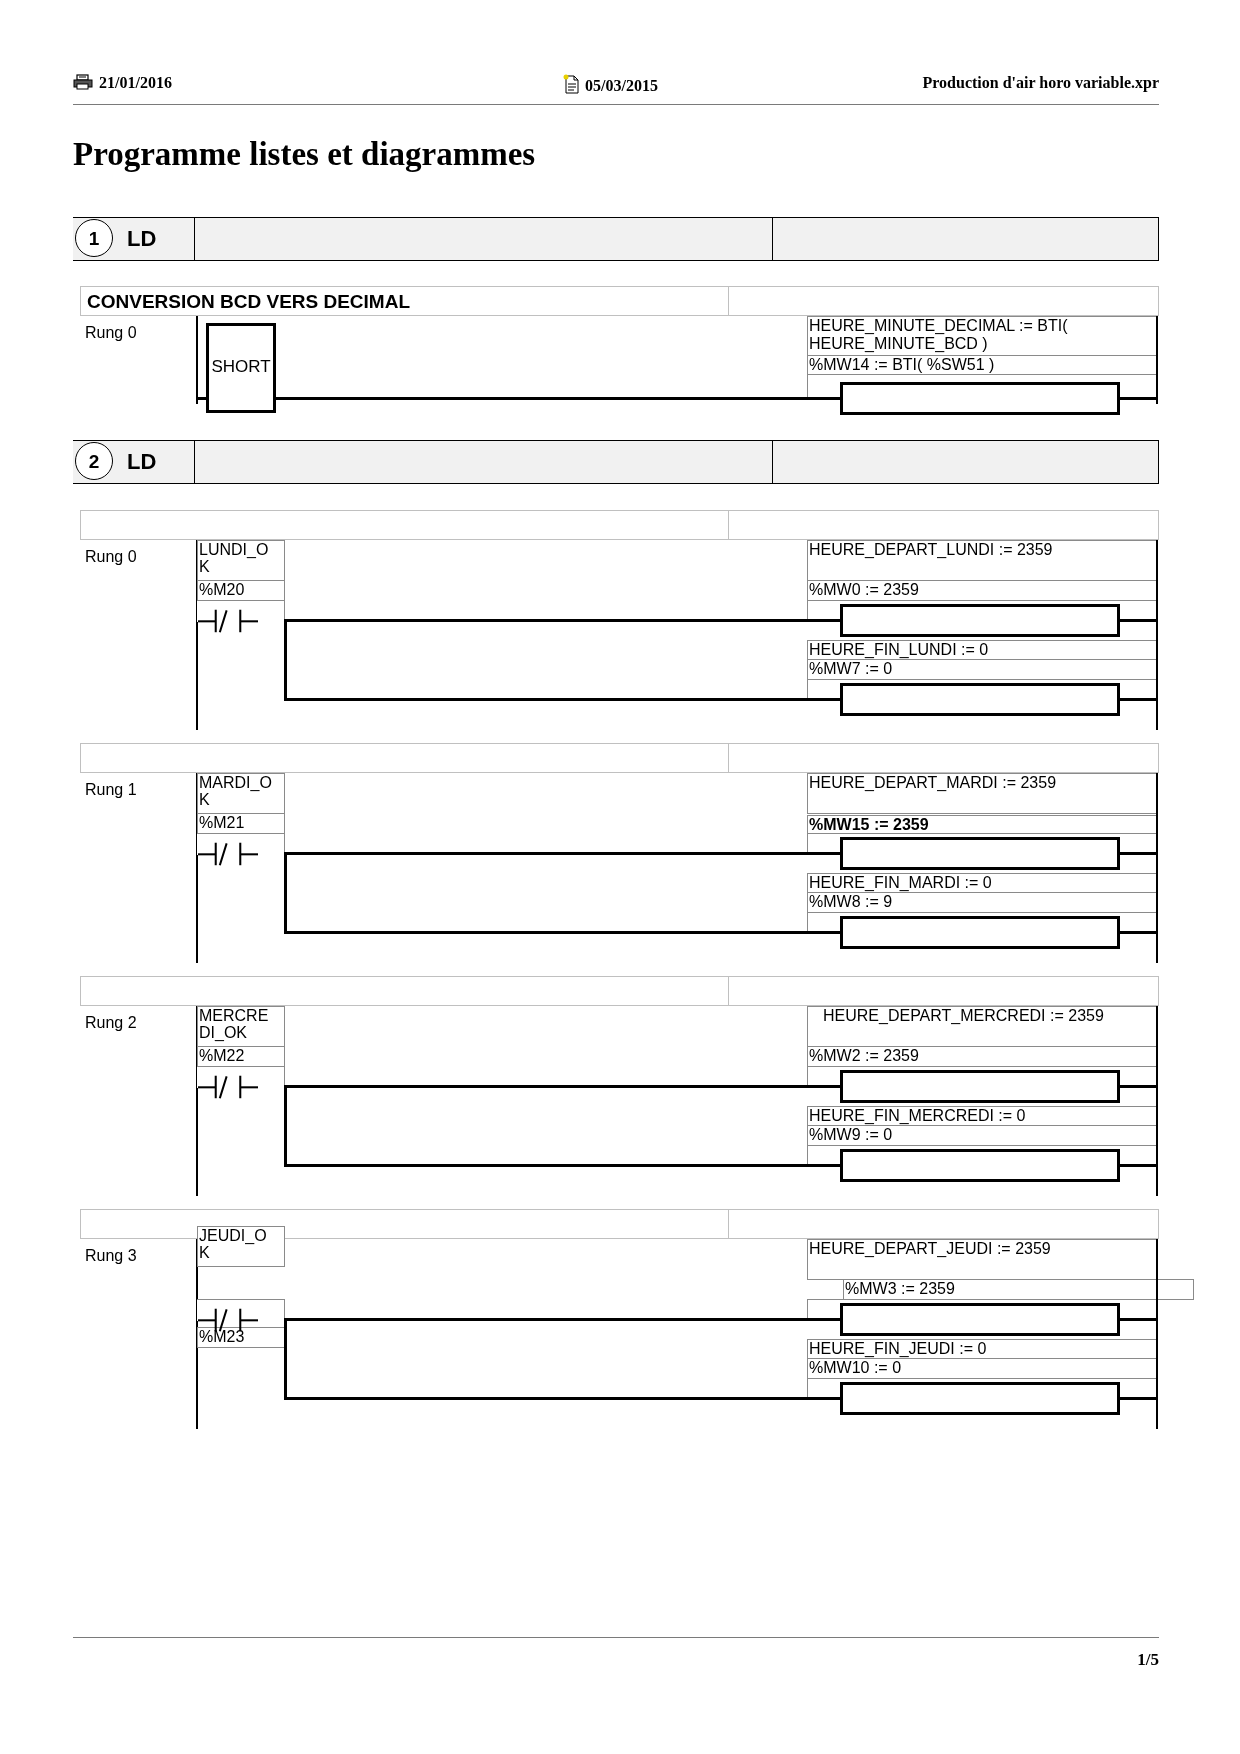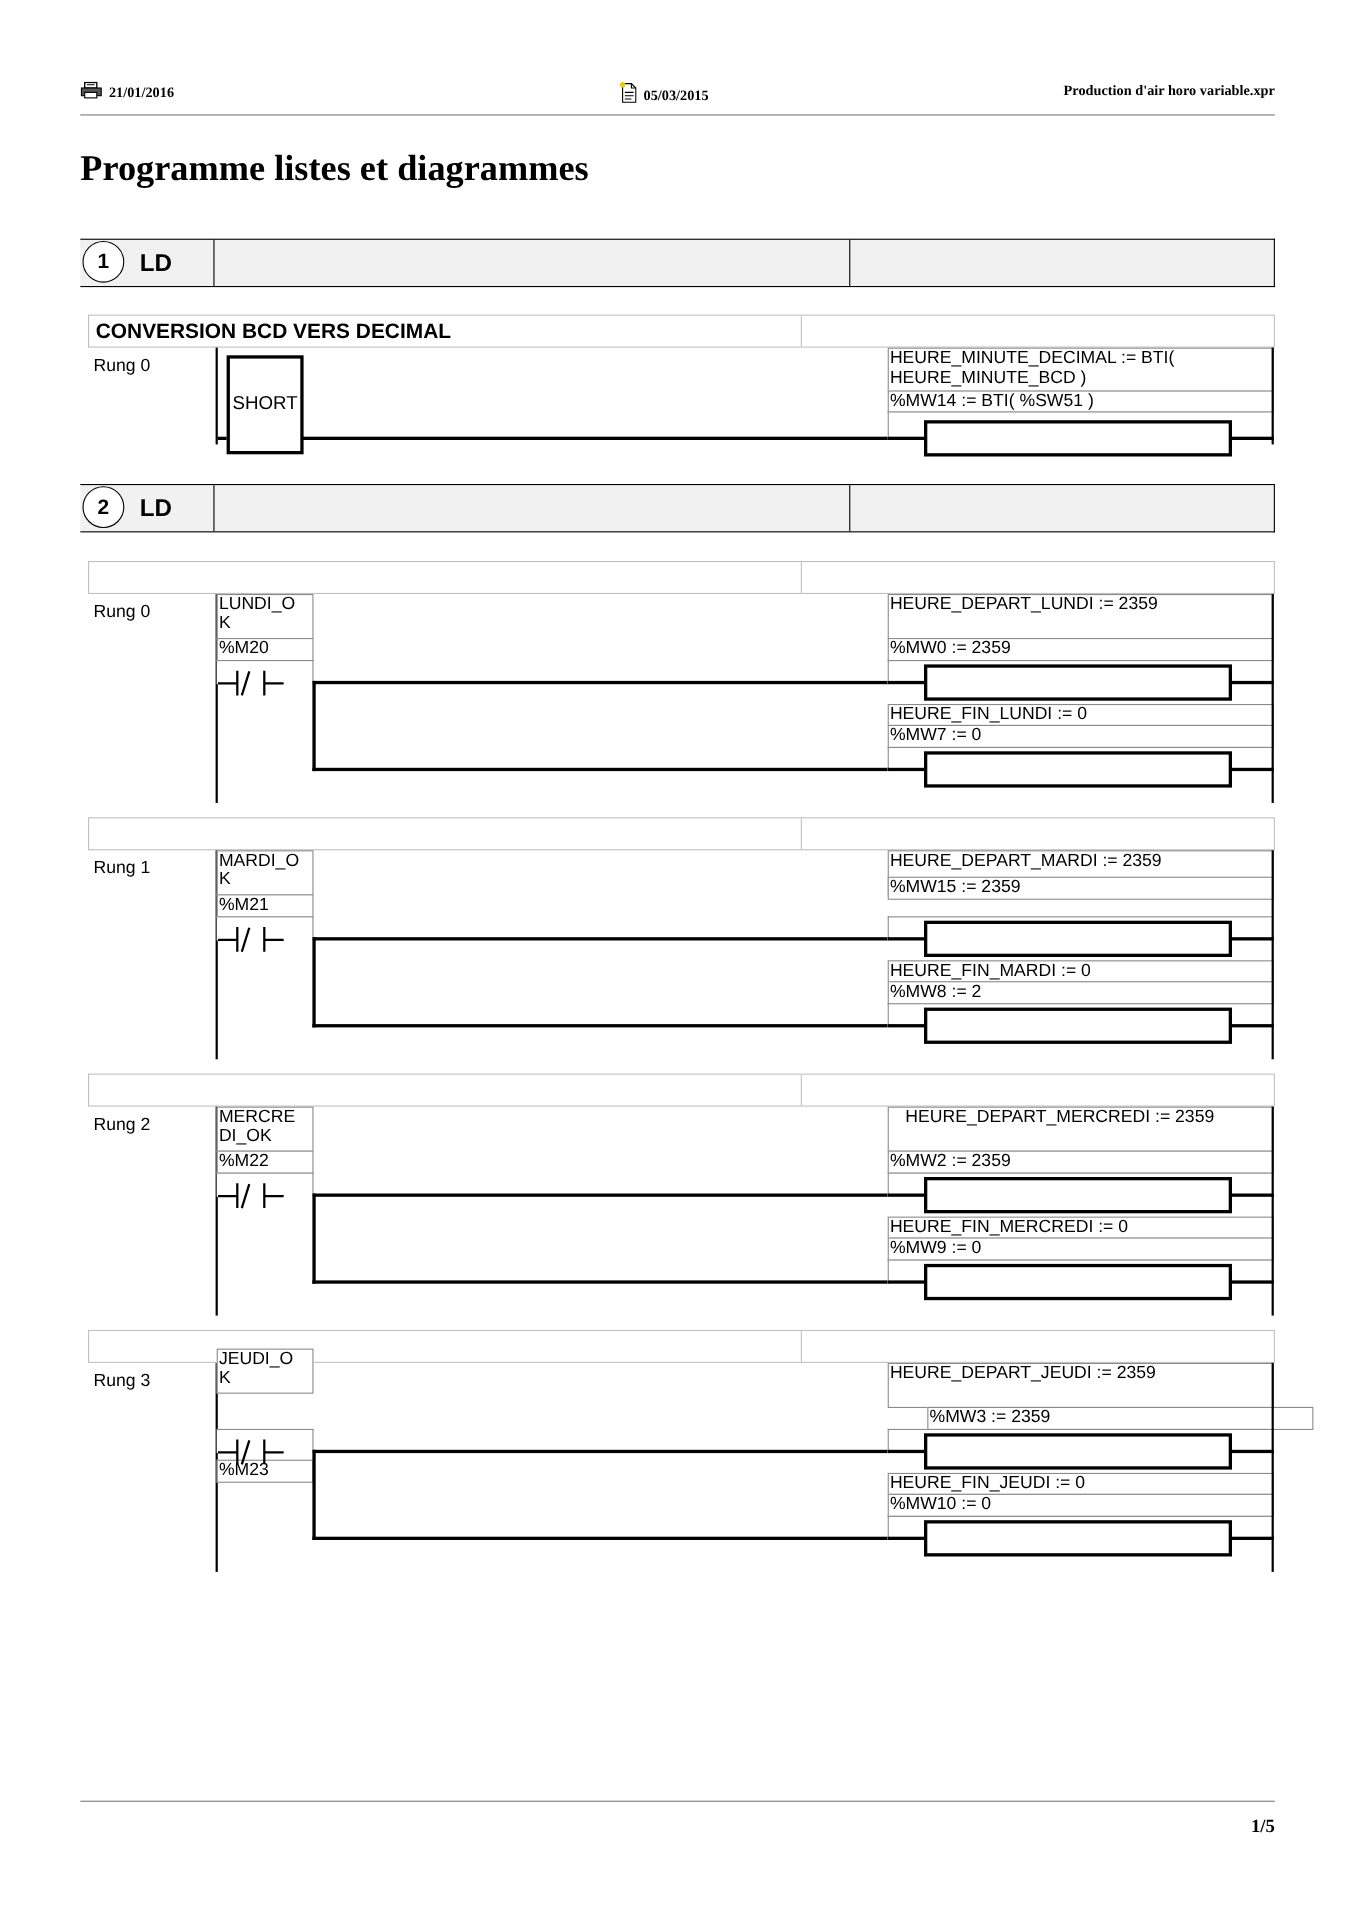--- a/index.html
+++ b/index.html
@@ -1,19 +1,19 @@
 <!DOCTYPE html>
 <html><head>
 <meta charset="utf-8">
 <style>
   html, body { margin:0; padding:0; background:#ffffff; }
   body { width:1240px; height:1754px; position:relative; overflow:hidden; font-family:"Liberation Sans", sans-serif; color:#000; }
   .abs { position:absolute; }
   .serif { font-family:"Liberation Serif", serif; font-weight:bold; }
-  .hdr-text { font-size:13px; top:74px; }
+  .hdr-text { font-size:16px; top:74px; }
   .hrule { position:absolute; height:1px; background:#7a7a7a; }
   .title { position:absolute; left:73px; top:136px; font-size:33px; font-family:"Liberation Serif", serif; font-weight:bold; }
 
   
   .sec { position:absolute; left:73px; width:1086px; height:44px; background:#f1f1f1; border-top:1px solid #000; border-bottom:1px solid #000; border-right:1px solid #000; box-sizing:border-box; }
   .sec .div1 { position:absolute; left:121px; top:0; bottom:0; width:1px; background:#000; }
   .sec .div2 { position:absolute; left:699px; top:0; bottom:0; width:1px; background:#000; }
   .sec .circle { position:absolute; left:2px; top:1px; width:38px; height:38px; border:1px solid #000; border-radius:50%; background:#fff; box-sizing:border-box; text-align:center; line-height:38px; font-size:19px; font-weight:bold; }
   .sec .ld { position:absolute; left:54px; top:8px; font-size:22px; font-weight:bold; }
 
@@ -147,28 +147,28 @@
     <line x1="26" y1="2" x2="26" y2="35" stroke="#000" stroke-width="3"></line>
     <line x1="32" y1="35" x2="42" y2="3" stroke="#000" stroke-width="3"></line>
     <line x1="62" y1="2" x2="62" y2="35" stroke="#000" stroke-width="3"></line>
     <line x1="62" y1="19" x2="88" y2="19" stroke="#000" stroke-width="3"></line>
   </svg>
   <div class="hline" style="left:285px; top:109px; width:522px;"></div>
   <div class="vline" style="left:284px; top:109px; width:3px; height:82px;"></div>
   <div class="hline" style="left:284px; top:188px; width:523px;"></div>
 
   <div class="thinbox" style="left:807px; top:30px; width:351px; height:41px;">HEURE_DEPART_MARDI := 2359</div>
-  <div class="thinbox" style="left:807px; top:54px; width:351px; height:21px;">%MW15 := 2359</div>
+  <div class="thinbox" style="left:807px; top:72px; width:351px; height:21px;font-weight:bold;">%MW15 := 2359</div>
   <div class="thinbox" style="left:807px; top:90px; width:351px; height:22px; border-right:none; border-bottom:none;"></div>
   <div class="hline" style="left:807px; top:109px; width:35px;"></div>
   <div class="coil" style="left:840px; top:94px; width:280px; height:33px;"></div>
   <div class="hline" style="left:1118px; top:109px; width:40px;"></div>
 
   <div class="thinbox" style="left:807px; top:130px; width:351px; height:20px;">HEURE_FIN_MARDI := 0</div>
-  <div class="thinbox" style="left:807px; top:149px; width:351px; height:21px;">%MW8 := 2</div>
+  <div class="thinbox" style="left:807px; top:149px; width:351px; height:21px;">%MW8 := 9</div>
   <div class="thinbox" style="left:807px; top:169px; width:351px; height:22px; border-right:none; border-bottom:none;"></div>
   <div class="hline" style="left:807px; top:188px; width:35px;"></div>
   <div class="coil" style="left:840px; top:173px; width:280px; height:33px;"></div>
   <div class="hline" style="left:1118px; top:188px; width:40px;"></div>
   <div class="vline" style="left:1156px; top:30px; height:190px;"></div>
 </div>
 
 <div class="rung" style="top:976px;">
   <div class="cbar" style="top:0;">
     <span class="ctext"></span>

